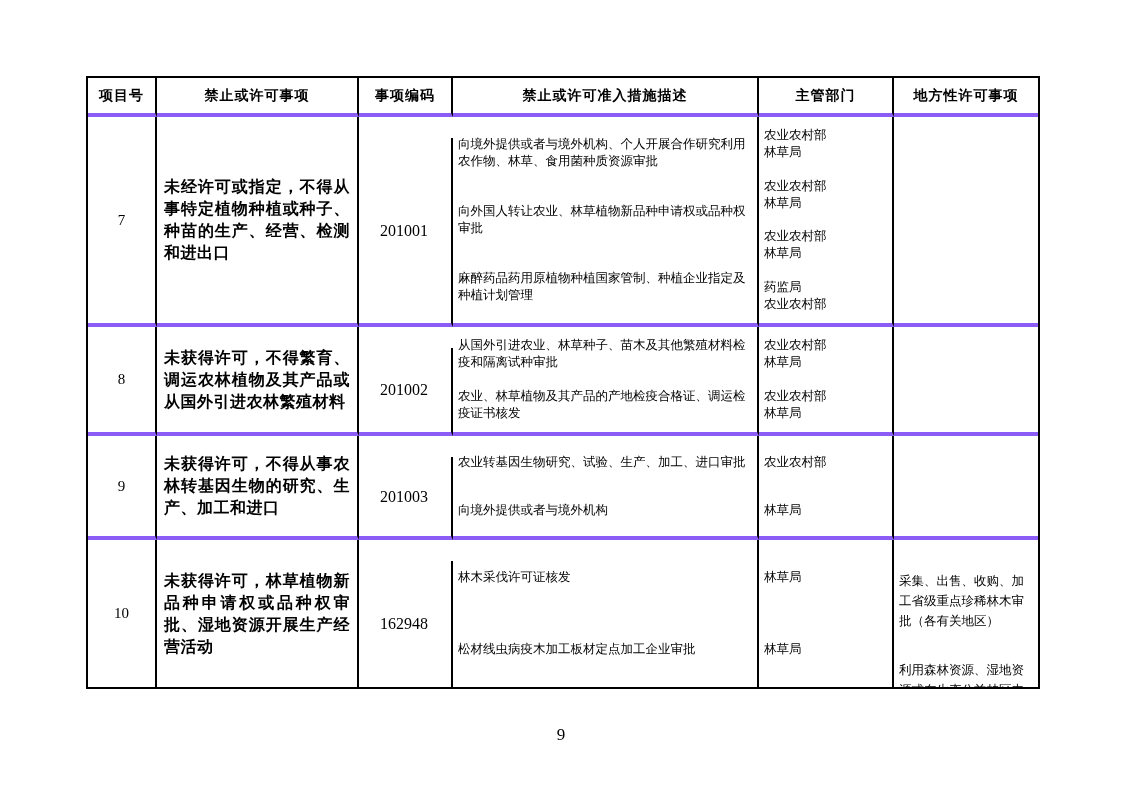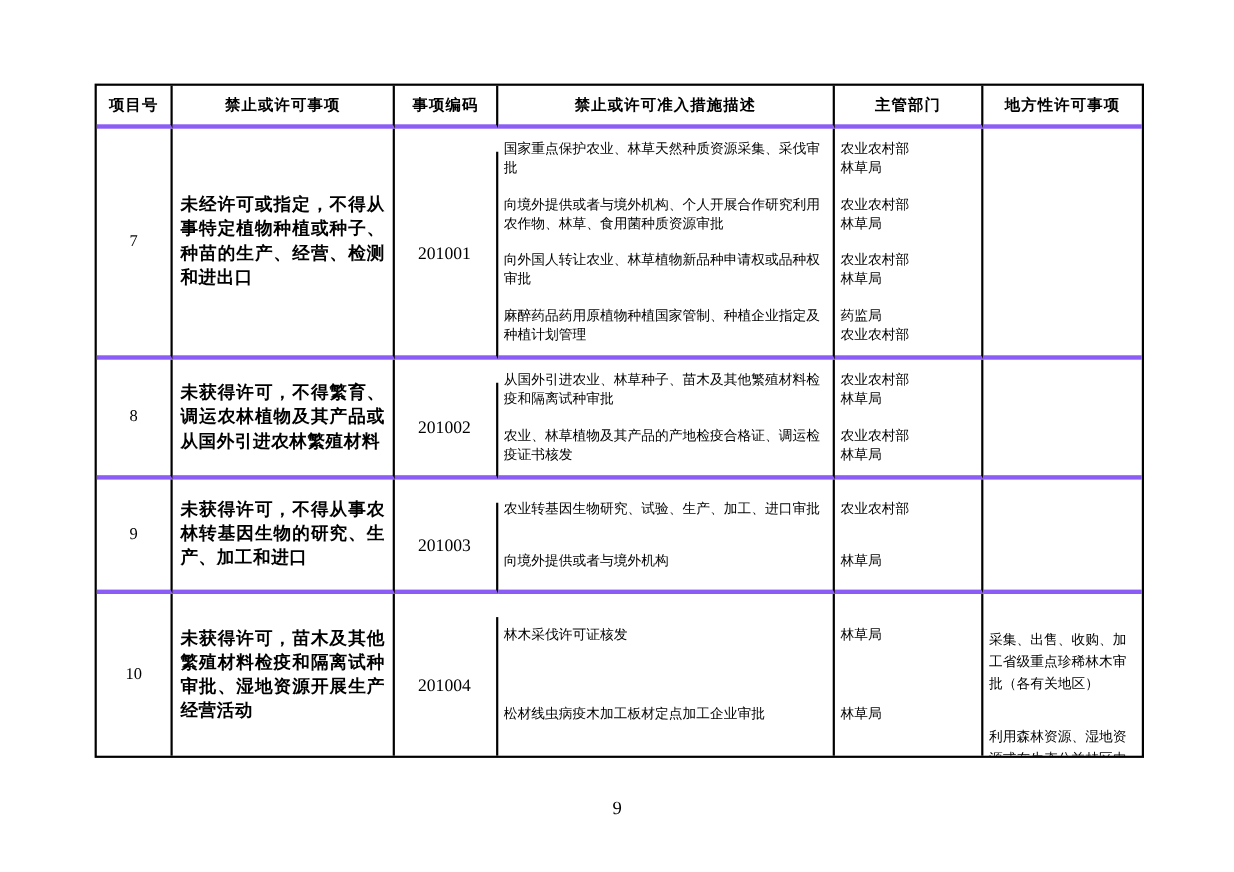--- a/index.html
+++ b/index.html
@@ -127,23 +127,20 @@
     </div>
 
     <div class="trow r7">
       <div class="cell num">7</div>
       <div class="cell item">
         <div class="item-text">未经许可或指定，不得从事特定植物种植或种子、种苗的生产、经营、检测和进出口</div>
       </div>
       <div class="cell code">201001</div>
       <div class="cell stack">
         <div class="sub">
-            <span>国家重点保护农业、林草天然种质资源采集、采伐审批</span>
-          </div>
-        <div class="sub">
             <span>向境外提供或者与境外机构、个人开展合作研究利用农作物、林草、食用菌种质资源审批</span>
           </div>
         <div class="sub">
             <span>向外国人转让农业、林草植物新品种申请权或品种权审批</span>
           </div>
         <div class="sub">
             <span>麻醉药品药用原植物种植国家管制、种植企业指定及种植计划管理</span>
           </div>
       </div>
       <div class="cell stack">
@@ -215,23 +212,23 @@
         <div class="sub">
             <span class="dept-text">林草局</span>
           </div>
       </div>
       <div class="cell local"></div>
     </div>
 
     <div class="trow r10">
       <div class="cell num">10</div>
       <div class="cell item">
-        <div class="item-text">未获得许可，苗木及其他繁殖材料检疫和隔离试种审批、湿地资源开展生产经营活动</div>
-      </div>
-      <div class="cell code">201004</div>
+        <div class="item-text">未获得许可，林草植物新品种申请权或品种权审批、湿地资源开展生产经营活动</div>
+      </div>
+      <div class="cell code">162948</div>
       <div class="cell stack">
         <div class="sub">
             <span>林木采伐许可证核发</span>
           </div>
         <div class="sub">
             <span>松材线虫病疫木加工板材定点加工企业审批</span>
           </div>
       </div>
       <div class="cell stack">
         <div class="sub">

